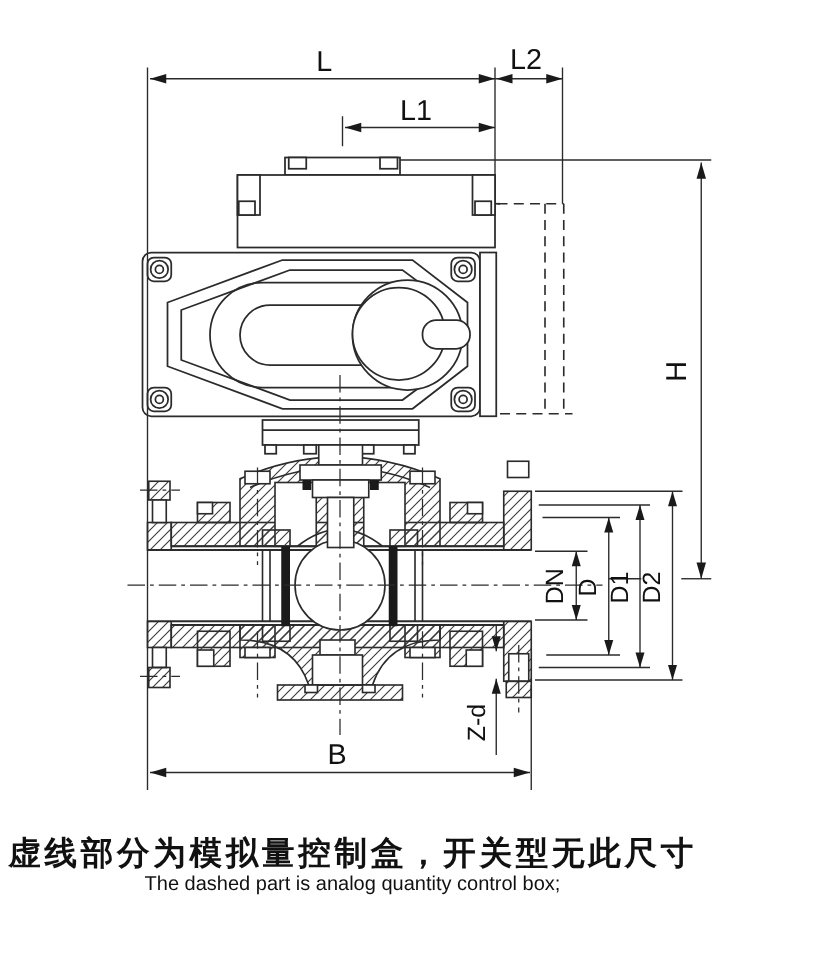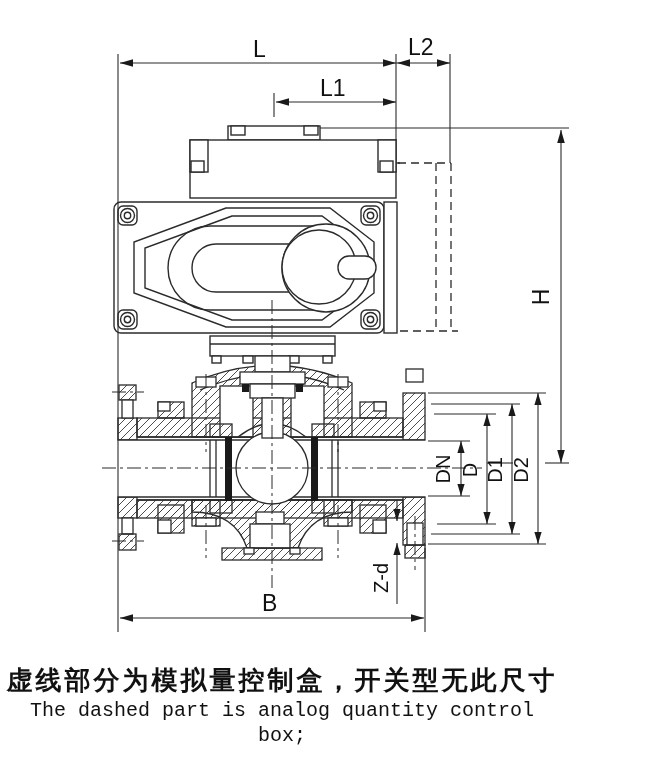--- a/index.html
+++ b/index.html
@@ -1,23 +1,23 @@
 <!DOCTYPE html>
 <html><head>
 <meta charset="utf-8">
 <style>
   html,body{margin:0;padding:0;background:#fff;}
   .page{position:relative;width:650px;height:772px;background:#ffffff;overflow:hidden;
         font-family:"Liberation Sans","DejaVu Sans",sans-serif;}
   svg text{fill:#111;}
   .dimlabel{font-size:23px;}
   .dimlabel-sm{font-size:20px;}
-  .caption{position:absolute;left:0;top:668px;width:564px;text-align:center;color:#111;font-family:Liberation Mono, monospace;}
+  .caption{position:absolute;left:0;top:668px;width:564px;text-align:center;color:#111;}
   .cap-zh{font-size:26px;font-weight:600;letter-spacing:3px;line-height:1.15;}
-  .cap-en{font-size:20px;font-weight:400;line-height:1.28;}
+  .cap-en{font-size:16px;font-weight:400;line-height:1.28;}
 </style>
 </head>
 <body>
 
 <div class="page">
 <svg width="650" height="772" viewBox="0 0 650 772">
   <defs>
     <pattern id="hatch" patternUnits="userSpaceOnUse" width="8" height="8">
       <path d="M0,8 L8,0" stroke="#3a3a3a" stroke-width="0.9" fill="none"></path>
       <path d="M-2,2 L2,-2" stroke="#3a3a3a" stroke-width="0.9" fill="none"></path>

